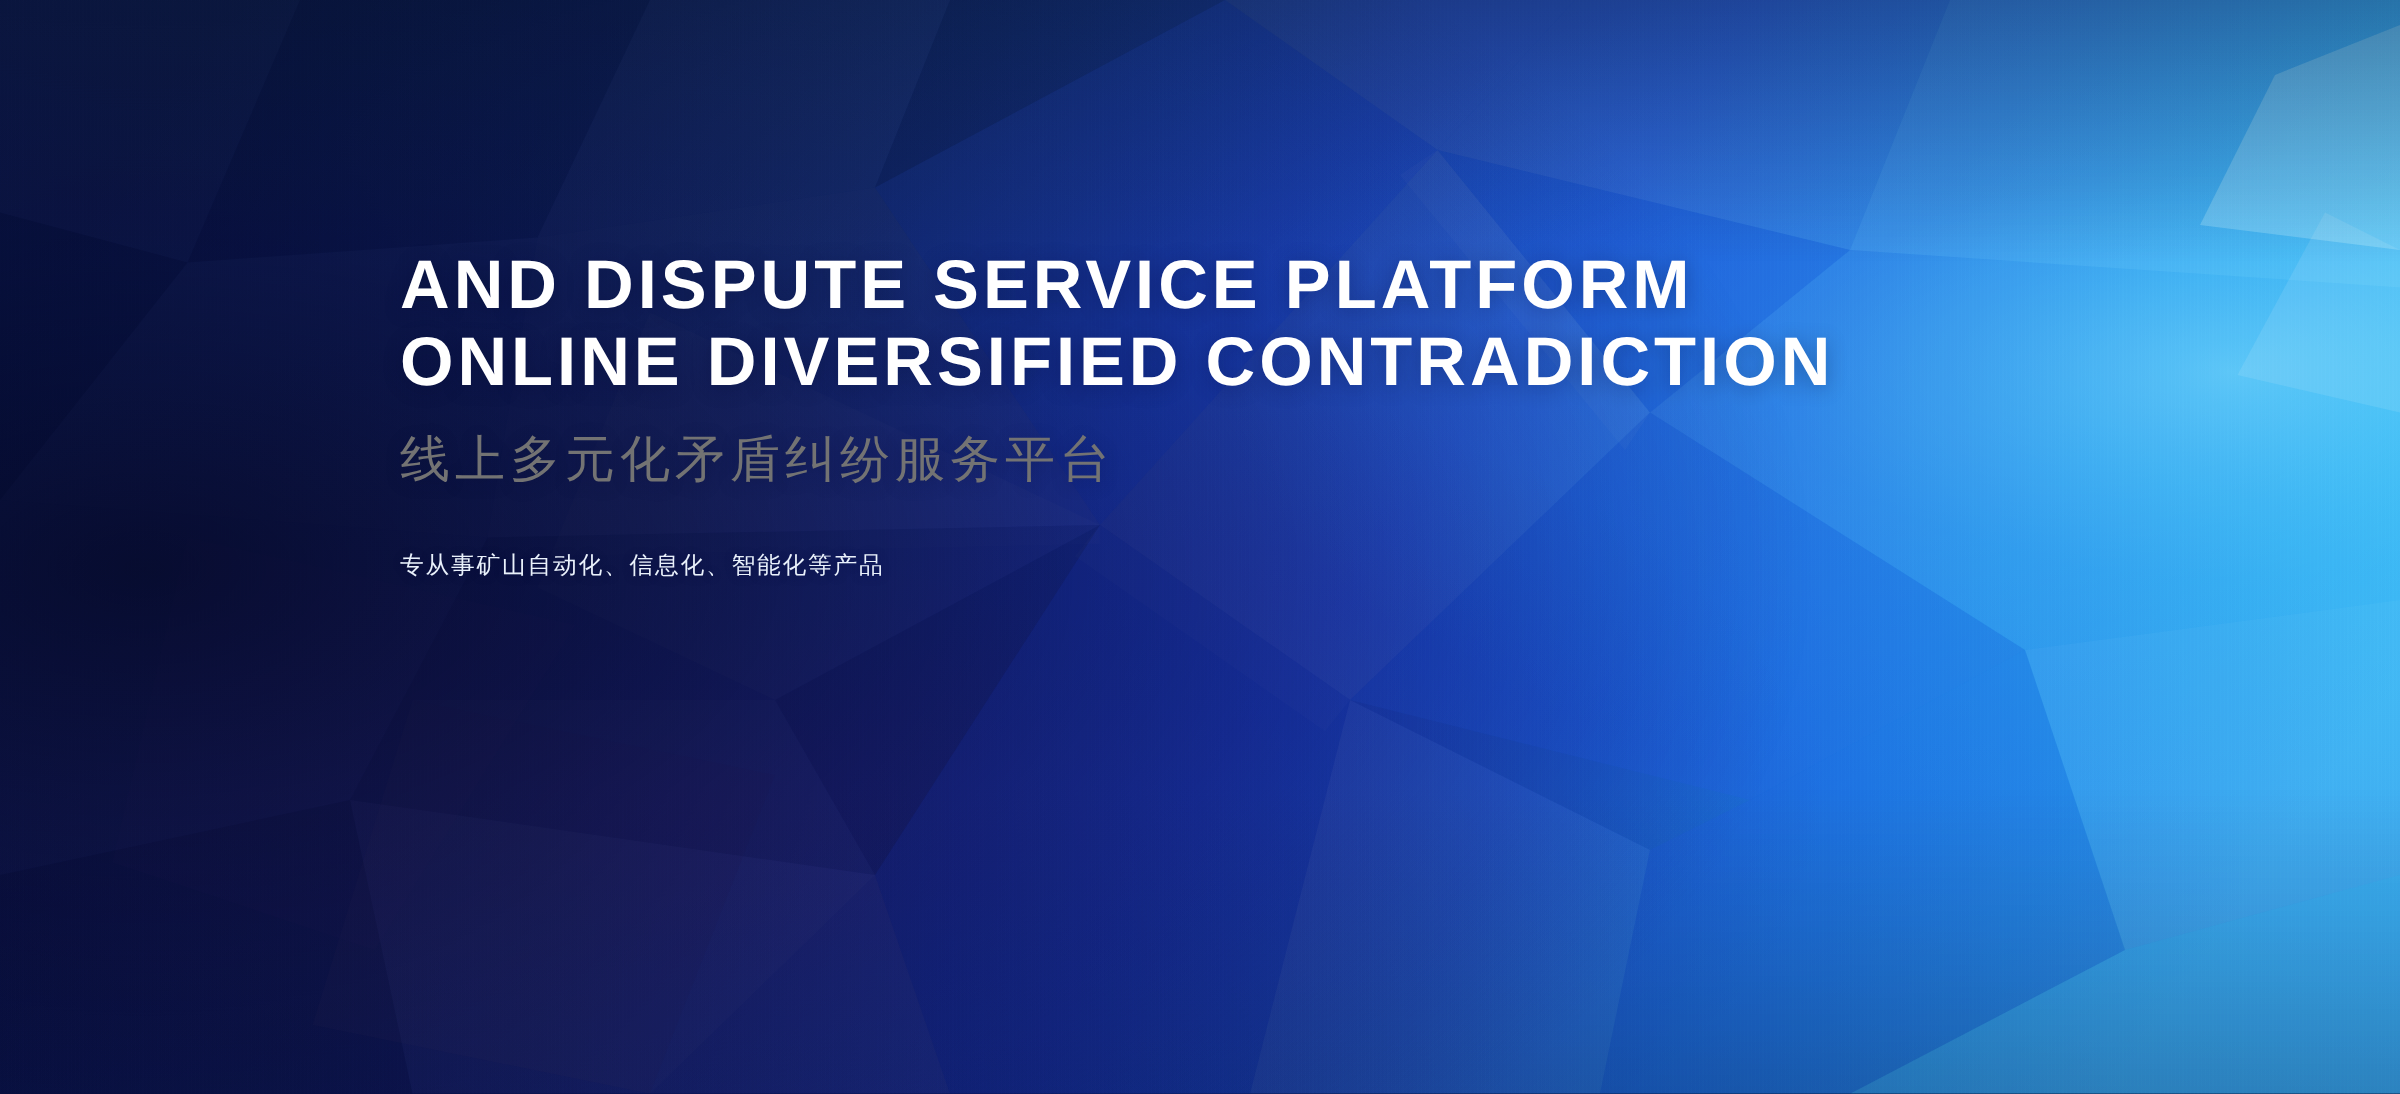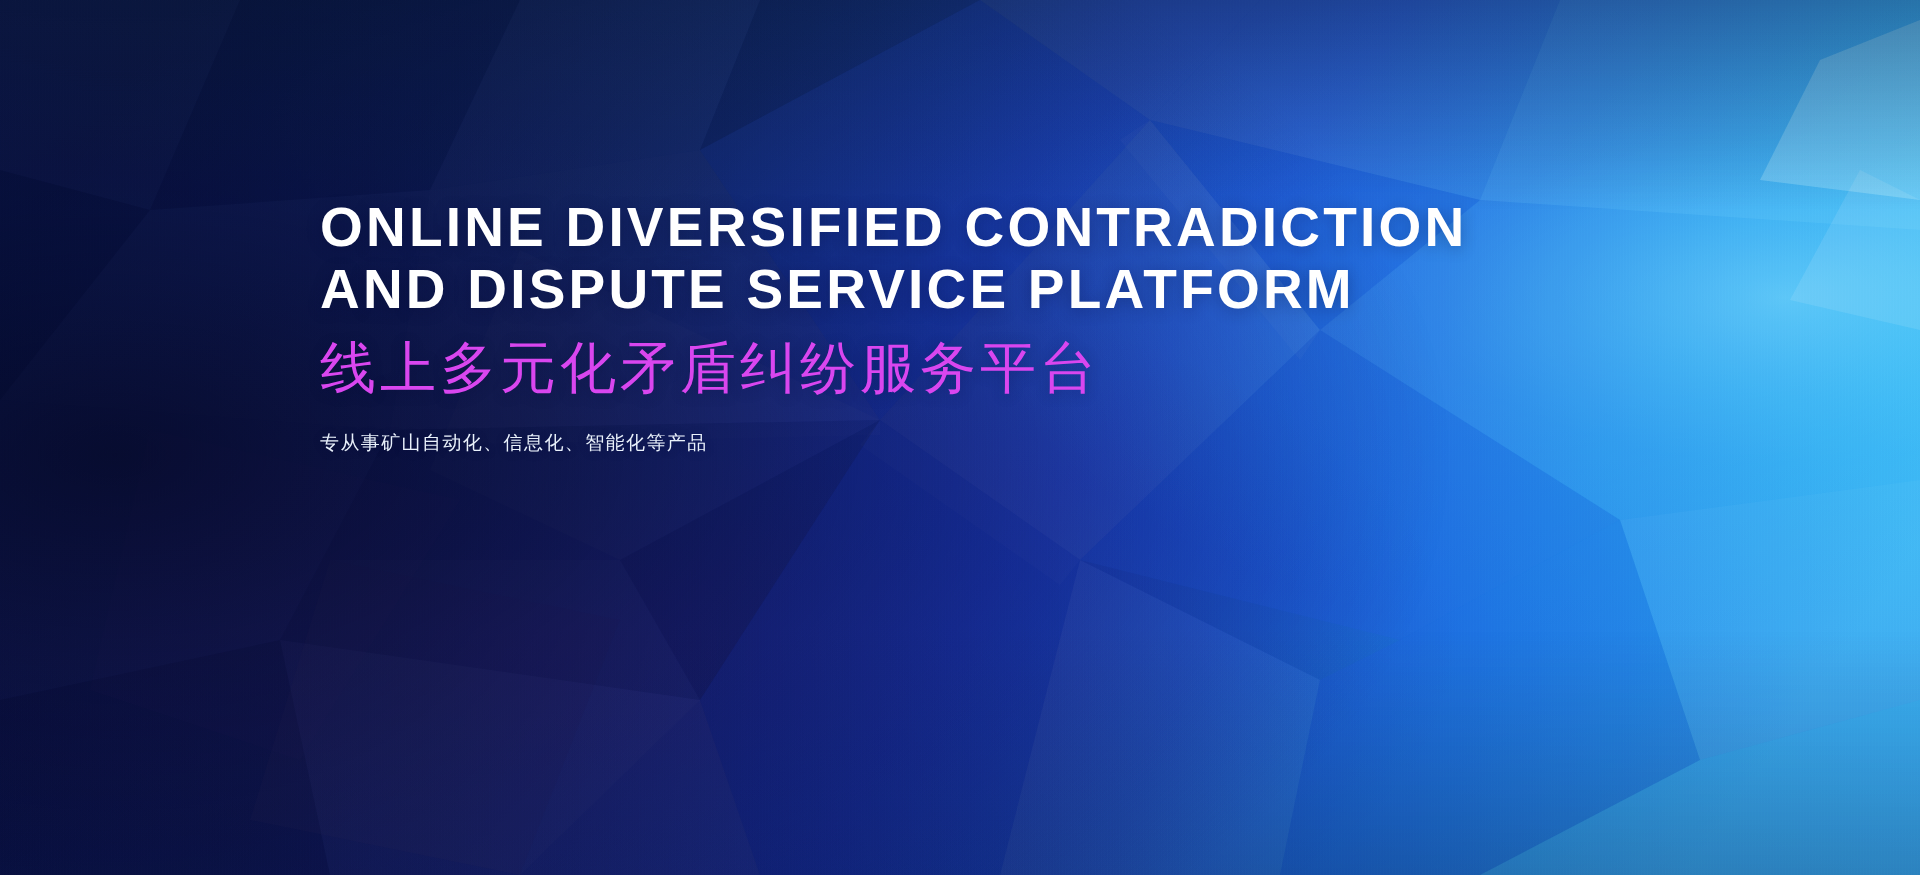--- a/index.html
+++ b/index.html
@@ -71,31 +71,31 @@
     line-height: 62px;
     font-weight: 700;
     letter-spacing: 3.2px;
     text-transform: uppercase;
     white-space: nowrap;
     text-shadow: 0 2px 16px rgba(2,10,48,0.30);
   }
 
   .subtitle {
     margin-top: 22px;
-    color: #d946ef;
-    font-size: 56px;
+    color: #737373;
+    font-size: 40px;
     line-height: 52px;
     font-weight: 300;
     letter-spacing: 4px;
     white-space: nowrap;
     text-shadow: 0 2px 14px rgba(2,10,48,0.28);
   }
 
   .body-copy {
-    margin-top: 32px;
+    margin-top: 42px;
   }
 
   .body-line {
     color: #e9f1fb;
     font-size: 19px;
     line-height: 34px;
     font-weight: 300;
     letter-spacing: 1.4px;
     white-space: nowrap;
     text-shadow: 0 1px 8px rgba(2,10,48,0.35);
@@ -189,22 +189,22 @@
       <polygon points="1150,120 1320,330 1300,360 1120,140" fill="#ffffff" opacity="0.10"></polygon>
       <polygon points="880,420 1080,560 1060,585 860,445" fill="#ffffff" opacity="0.07"></polygon>
       <polygon points="390,430 880,420 880,435 390,446" fill="#ffffff" opacity="0.05"></polygon>
     </g>
   </svg>
 
   <div id="bg-texture"></div>
   <div id="bg-vignette"></div>
 
   <div id="copy">
+    <h1 class="headline">AND DISPUTE SERVICE PLATFORM</h1>
     <h1 class="headline">ONLINE DIVERSIFIED CONTRADICTION</h1>
-    <h1 class="headline">AND DISPUTE SERVICE PLATFORM</h1>
 
     <h2 class="subtitle">线上多元化矛盾纠纷服务平台</h2>
 
     <div class="body-copy">
       <p class="body-line">专从事矿山自动化、信息化、智能化等产品</p>
     </div>
   </div>
 
 </div>
 

